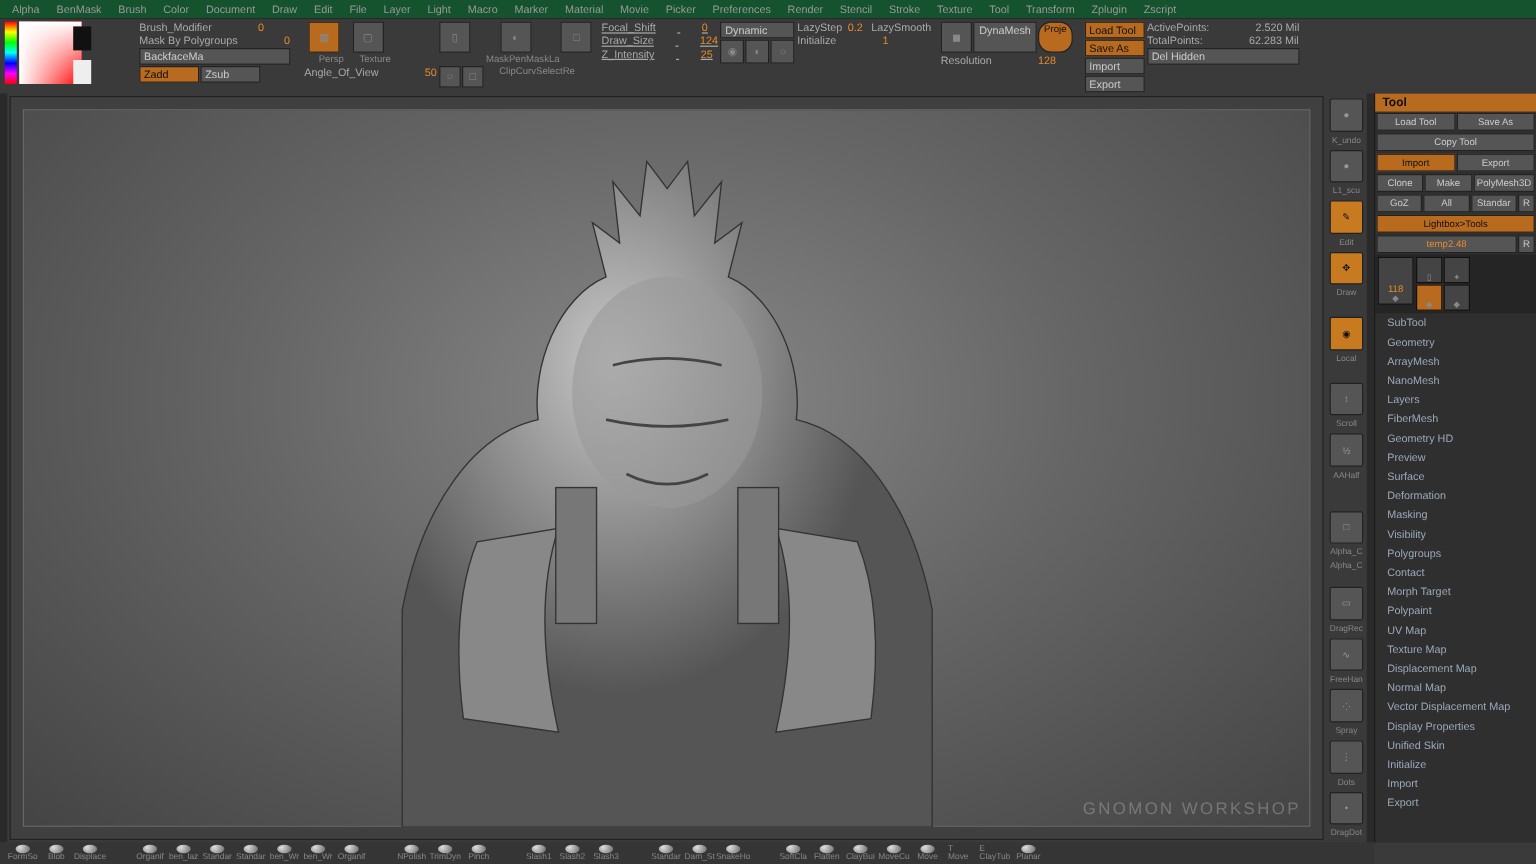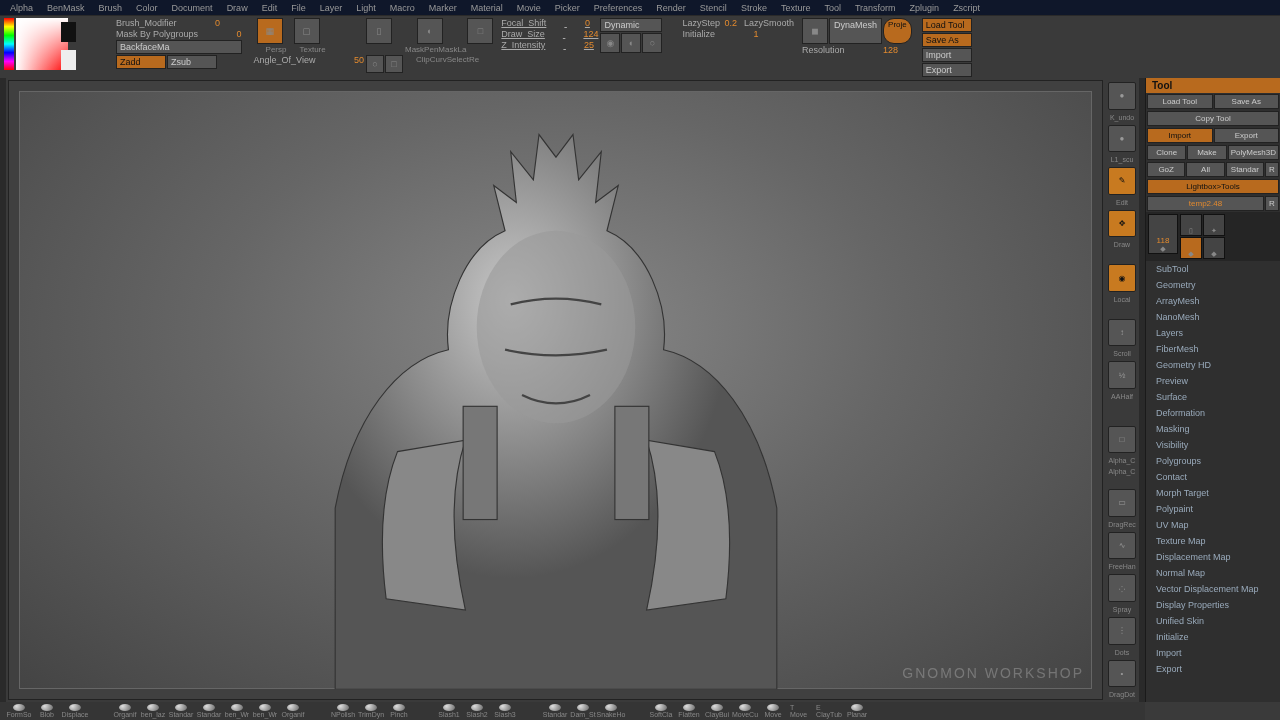--- a/index.html
+++ b/index.html
@@ -1,19 +1,19 @@
 <!DOCTYPE html>
 <html><head>
 <meta charset="utf-8">
 <style>
 * { margin:0; padding:0; box-sizing:border-box; font-family:Arial,sans-serif; user-select:none; }
 body { background:#3a3a3a; width:1280px; height:720px; overflow:hidden; color:#aaa; font-size:9px; }
 
 
-.menubar { height:16px; background:#0f172a; display:flex; align-items:center; padding:0 4px; gap:2px; border-bottom:1px solid #2a2a2a;}
+.menubar { height:16px; background:#14532d; display:flex; align-items:center; padding:0 4px; gap:2px; border-bottom:1px solid #2a2a2a;}
 .menubar span { padding:0 6px; font-size:9px; color:#999; cursor:pointer; }
 
 
 .toprow { height:62px; background:#3a3a3a; display:flex; gap:2px; padding:2px 4px; }
 .colorpick { width:80px; height:60px; position:relative; }
 .gradient { width:52px; height:52px; background:linear-gradient(to bottom,#fff,transparent),linear-gradient(to right,#fff,#ff0000); position:relative; }
 .hue { position:absolute; left:0; top:0; width:10px; height:52px; background:linear-gradient(#f00,#ff0,#0f0,#0ff,#00f,#f0f,#f00); }
 .swatch { position:absolute; right:8px; top:4px; width:15px; height:20px; background:#111; }
 .swatch2 { position:absolute; right:8px; bottom:8px; width:15px; height:20px; background:#eee; }
 
@@ -149,41 +149,46 @@
 
   <div class="ctrlgroup">
     <div class="btn btn-small">Dynamic</div>
     <div class="row">
       <div class="iconbtn" style="width:20px;height:20px;">◉</div>
       <div class="iconbtn" style="width:20px;height:20px;">◐</div>
       <div class="iconbtn" style="width:20px;height:20px;">○</div>
     </div>
   </div>
 
-  <div class="ctrlgroup" style="margin-left:18px;">
+  <div class="ctrlgroup" style="margin-left:0;">
     <div class="row"><span>LazyStep</span>&nbsp;<span class="val-orange">0.2</span>&nbsp;&nbsp;<span>LazySmooth</span></div>
     <div class="label-row"><span>Initialize</span>&nbsp;<span class="val-orange">1</span></div>
   </div>
 
   <div class="ctrlgroup" style="margin-left:6px;">
     <div class="row">
       <div class="iconbtn">◼</div>
       <div class="btn">DynaMesh</div>
       <div class="btn btn-orange" style="font-size:8px;border-radius:11px;">Proje</div>
     </div>
     <div class="label-row"><span>Resolution</span>&nbsp;<span class="val-orange">128</span></div>
   </div>
 
   <div class="ctrlgroup" style="margin-left:8px;">
     <div class="btn btn-orange btn-small">Load Tool</div>
     <div class="btn btn-orange btn-small">Save As</div>
     <div class="btn btn-small">Import</div>
     <div class="btn btn-small">Export</div>
   </div>
 
+  <div class="ctrlgroup">
+    <div class="label-row"><span>ActivePoints:</span>&nbsp;<span>2.520 Mil</span></div>
+    <div class="label-row"><span>TotalPoints:</span>&nbsp;<span>62.283 Mil</span></div>
+    <div class="btn btn-small">Del Hidden</div>
+  </div>
 </div>
 
 <div class="main">
   <div style="width:6px;background:#2a2a2a;"></div>
   <div class="canvas">
     <div class="canvas-inner">
       <svg class="sculpt-placeholder" viewBox="0 0 400 500">
         <defs>
           <radialGradient id="g1" cx="40%" cy="30%">
               <stop offset="0%" stop-color="#c8c8c8"></stop>

